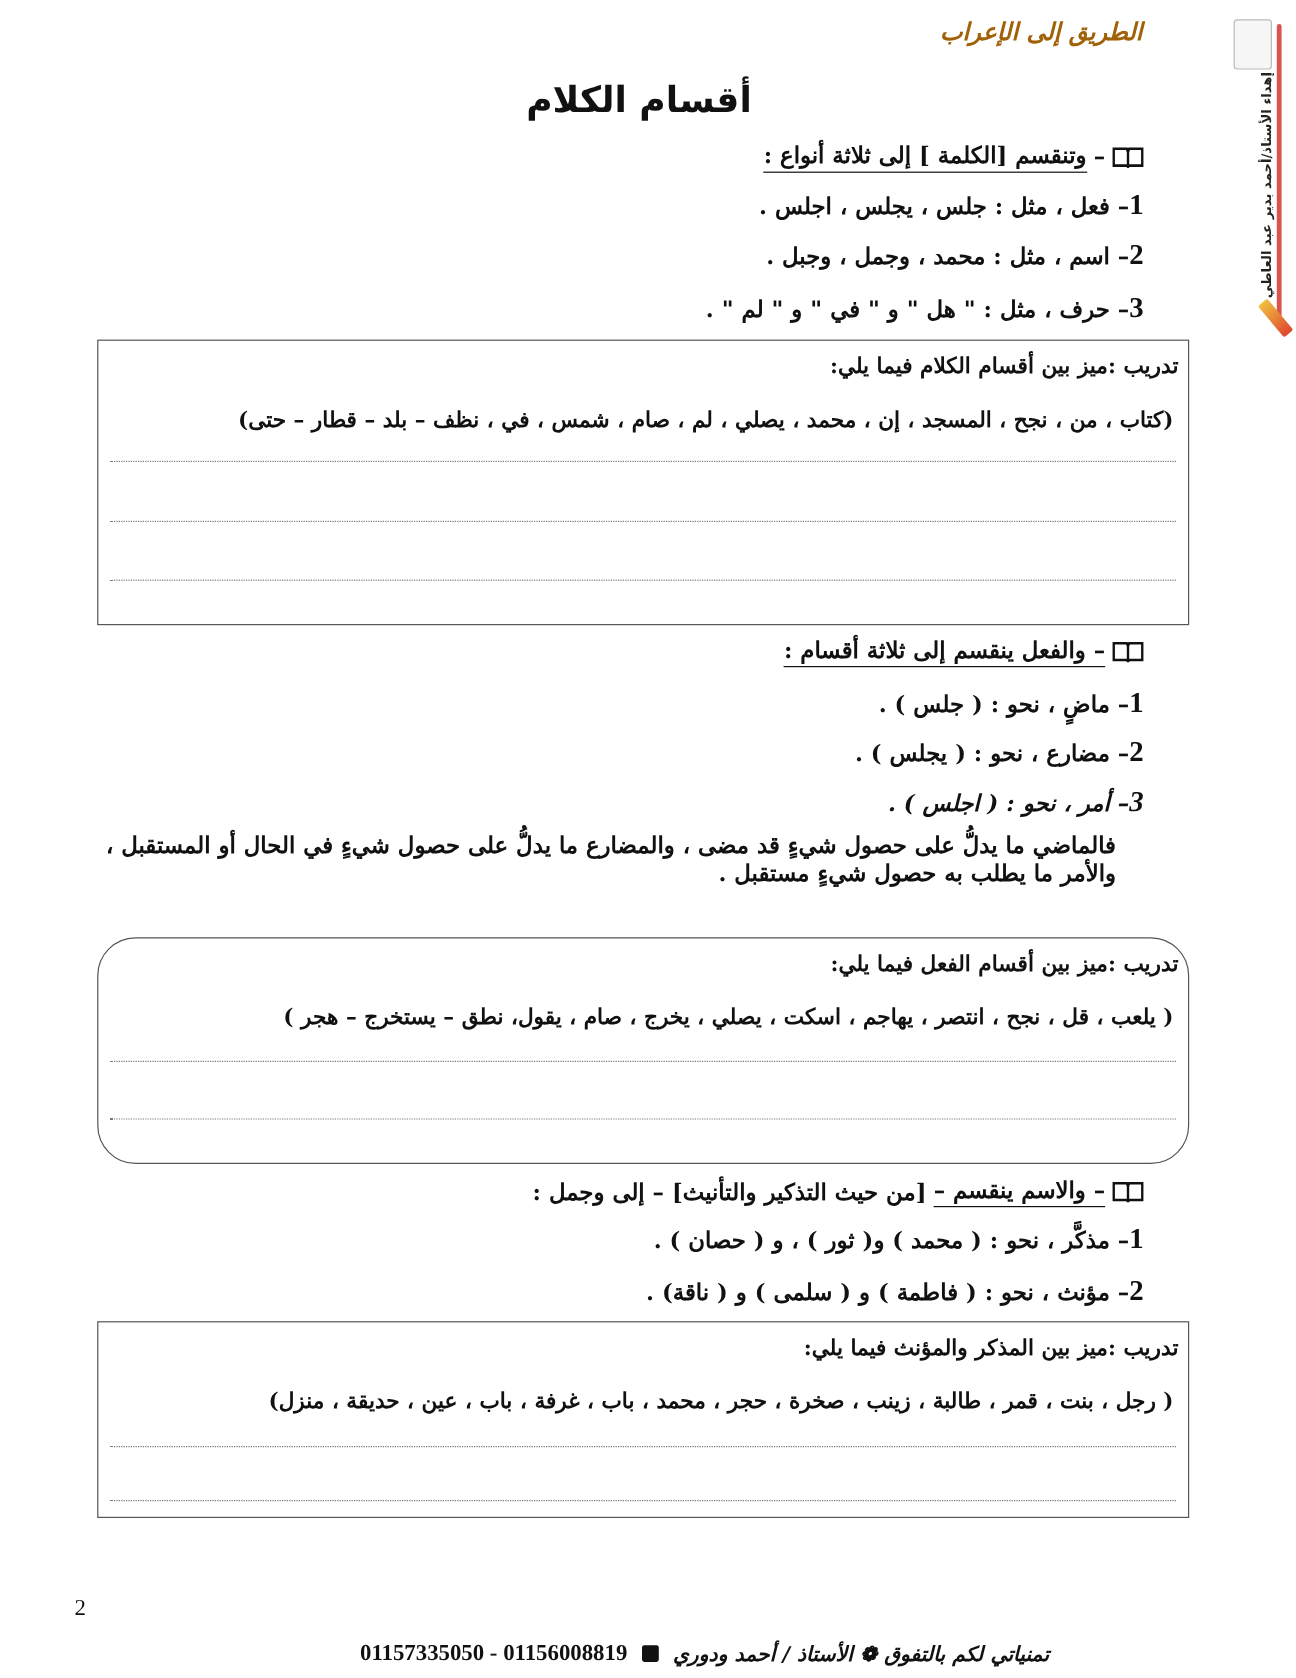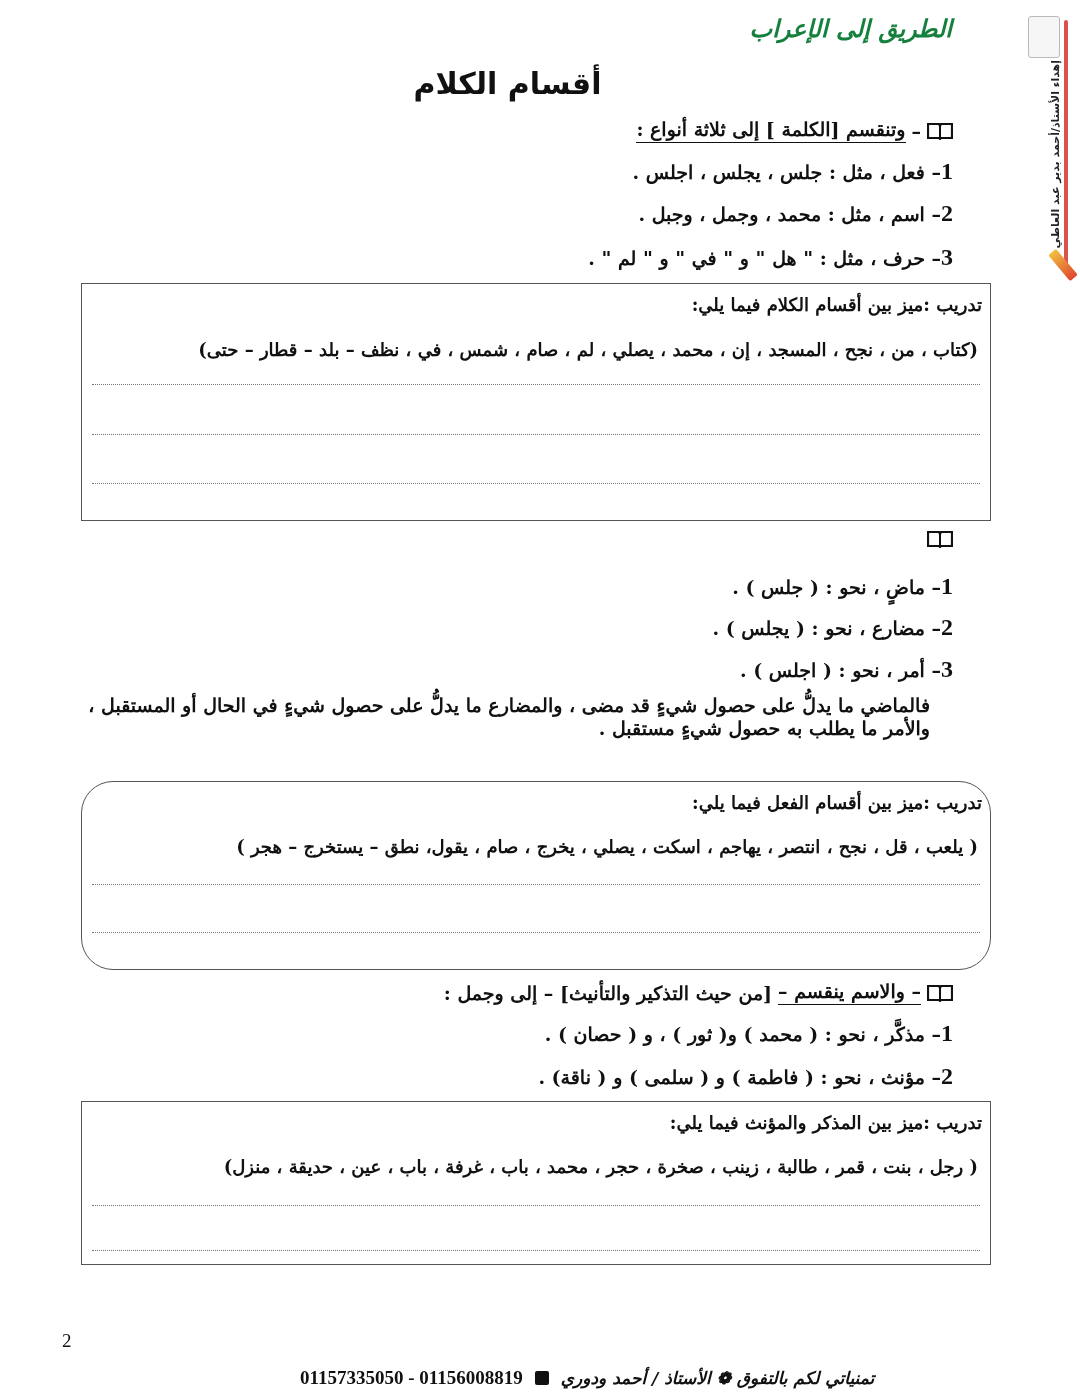--- a/index.html
+++ b/index.html
@@ -5,22 +5,22 @@
     html, body { margin:0; padding:0; }
     body {
       width:1080px; height:1398px; position:relative; overflow:hidden;
       background:#ffffff; color:#111;
       font-family: "DejaVu Serif", "Liberation Serif", serif;
     }
 
     
     .header-title {
       position:absolute; top:14px; right:128px;
-      font-family:"DejaVu Serif", serif; font-size:24px; font-weight:bold;
-      font-style:italic; color:#15803d; direction:rtl; letter-spacing:-1px;text-align:center;
+      font-family:"DejaVu Serif", serif; font-size:20px; font-weight:bold;
+      font-style:italic; color:#a16207; direction:rtl; letter-spacing:-1px;text-align:center;
     }
     .side-strip {
       position:absolute; top:10px; right:4px; width:52px; height:270px;
     }
     .side-strip .bar {
       position:absolute; right:8px; top:10px; width:4px; height:250px;
       background:#d9534f; border-radius:2px;
     }
     .side-strip .vtext {
       position:absolute; right:14px; top:50px;
@@ -35,20 +35,21 @@
     .side-strip .pencil {
       position:absolute; right:8px; top:238px; width:10px; height:34px;
       background:linear-gradient(#f0c040,#e0462f); transform:rotate(-40deg);
       border-radius:2px;
     }
 
     .page-title {
       position:absolute; top:66px; left:0; width:1015px; text-align:center;
       font-family:"DejaVu Sans", sans-serif; font-size:30px; font-weight:bold;
       direction:rtl;
+      padding-left:25px;
     }
 
     .section-head {
       position:absolute; right:127px; direction:rtl;
       font-size:19px; font-weight:bold; white-space:nowrap;
       display:flex; align-items:center; gap:6px;
     }
     .section-head .book-icon {
       display:inline-block; width:26px; height:18px; position:relative;
     }
@@ -142,28 +143,29 @@
   <div class="dots" style="top:199px;"></div>
 </div>
 
 <div class="section-head" style="top:530px;">
   <span class="book-icon">
     <svg width="26" height="18" viewBox="0 0 26 18">
         <path d="M1 2 L12 2 L13 4 L14 2 L25 2 L25 16 L14 16 L13 17 L12 16 L1 16 Z" fill="none" stroke="#111" stroke-width="2.2"></path>
         <line x1="13" y1="4" x2="13" y2="16" stroke="#111" stroke-width="2"></line>
       </svg>
   </span>
+  <span class="ul">– والفعل ينقسم إلى ثلاثة أقسام :</span>
 </div>
 <div class="item" style="top:573px;margin-left:23px;">
   <span class="num">1</span><span>– ماضٍ ، نحو : ( جلس ) .</span>
 </div>
 <div class="item" style="top:614px;">
   <span class="num">2</span><span>– مضارع ، نحو : ( يجلس ) .</span>
 </div>
-<div class="item" style="top:656px;">
+<div class="item" style="top:656px;font-style:italic;">
   <span class="num">3</span><span>– أمر ، نحو : ( اجلس ) .</span>
 </div>
 <div class="para" style="top:694px; right:150px; text-indent:0;">فالماضي ما يدلُّ على حصول شيءٍ قد مضى ، والمضارع ما يدلُّ على حصول شيءٍ في الحال أو المستقبل ، والأمر ما يطلب به حصول شيءٍ مستقبل .</div>
 
 <div class="exercise-box" style="top:781px; height:187px;border-radius:32px;">
   <div class="ex-title">تدريب :ميز بين أقسام الفعل فيما يلي:</div>
   <div class="ex-words" style="top:54px;">( يلعب ، قل ، نجح ، انتصر ، يهاجم ، اسكت ، يصلي ، يخرج ، صام ، يقول، نطق – يستخرج – هجر )</div>
   <div class="dots" style="top:102px;"></div>
   <div class="dots" style="top:150px;"></div>
 </div>

